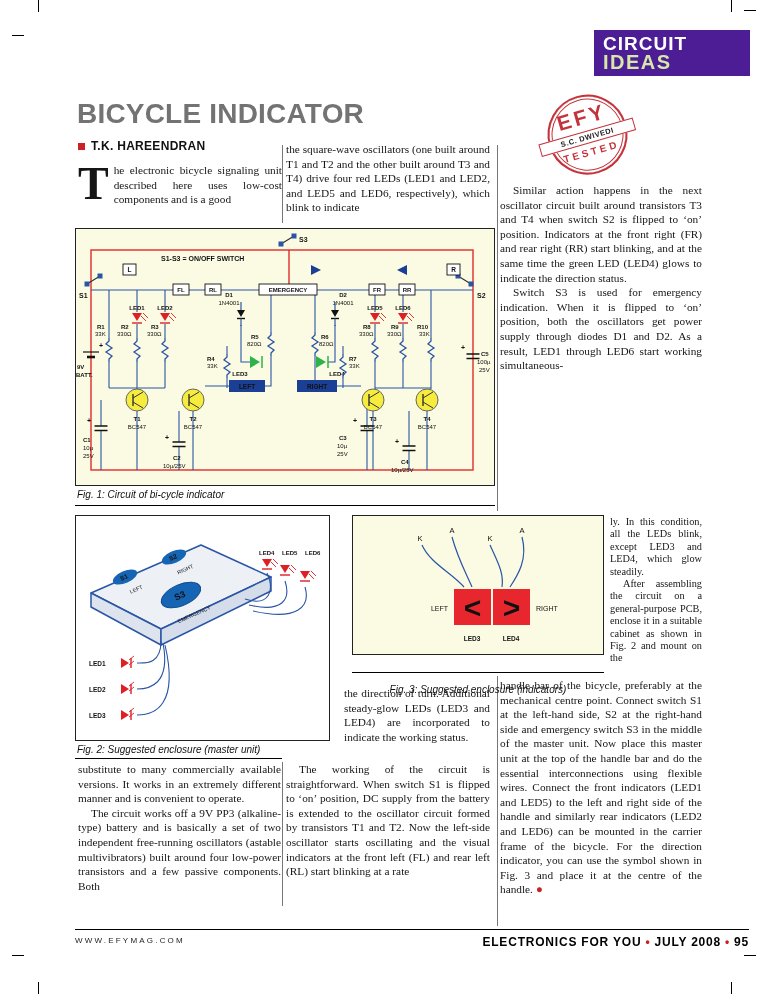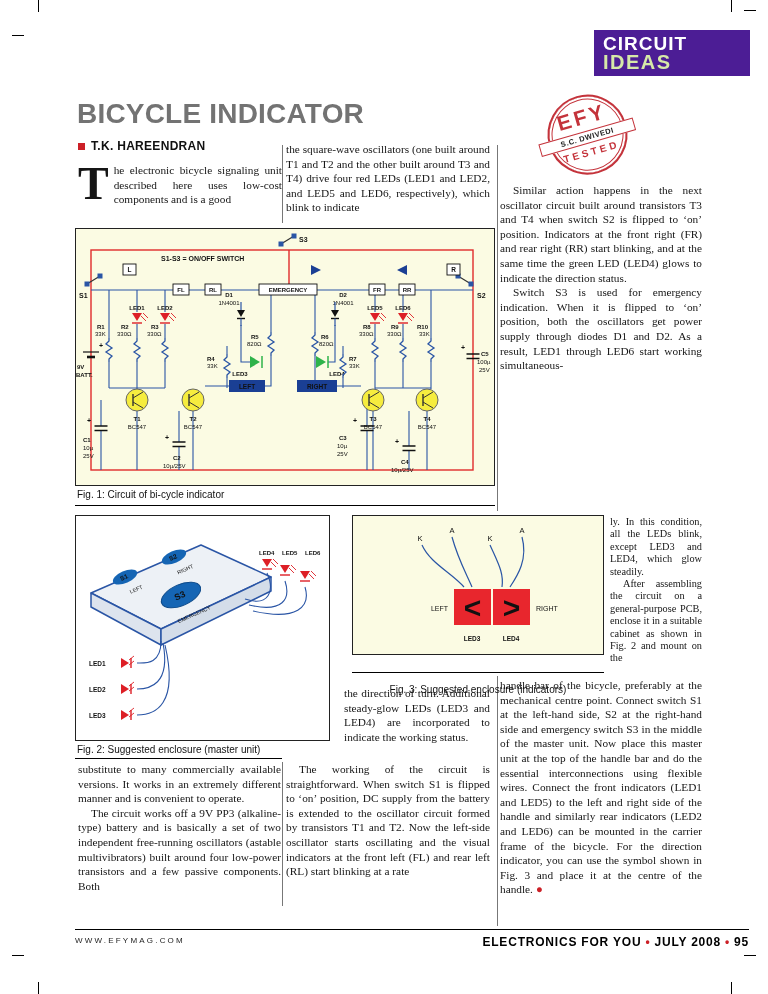--- a/index.html
+++ b/index.html
@@ -26,21 +26,21 @@
   
   .bt{position:absolute;font-family:"Liberation Serif",serif;font-size:11.3px;line-height:14.6px;
       text-align:justify;color:#151515;}
   .bt p{margin:0;}
   .bt p.ind{text-indent:13px;}
   .dropcap{float:left;font-weight:bold;font-size:46px;line-height:37px;margin:2px 5px 0 0;}
   .narrow{font-size:10.3px;line-height:12.4px;}
   .enddot{color:#cc2027;margin-left:3px;}
   
   .figbox{position:absolute;}
-  .caption{position:absolute;font-size:10px;color:#111;}
+  .caption{position:absolute;font-style:italic;font-size:10px;color:#111;}
   .rule{position:absolute;background:#000;}
   .vdiv{position:absolute;width:1px;background:#777;}
   
   .foot-left{position:absolute;left:75px;top:936px;font-size:8px;letter-spacing:2.2px;color:#222;}
   .foot-right{position:absolute;right:19px;top:935px;font-size:12px;font-weight:bold;letter-spacing:.8px;color:#000;}
   .foot-right .dot{color:#cc2027;padding:0 4px;}
   svg text{font-family:"Liberation Sans",sans-serif;fill:#111;}
 </style>
 </head>
 <body>

